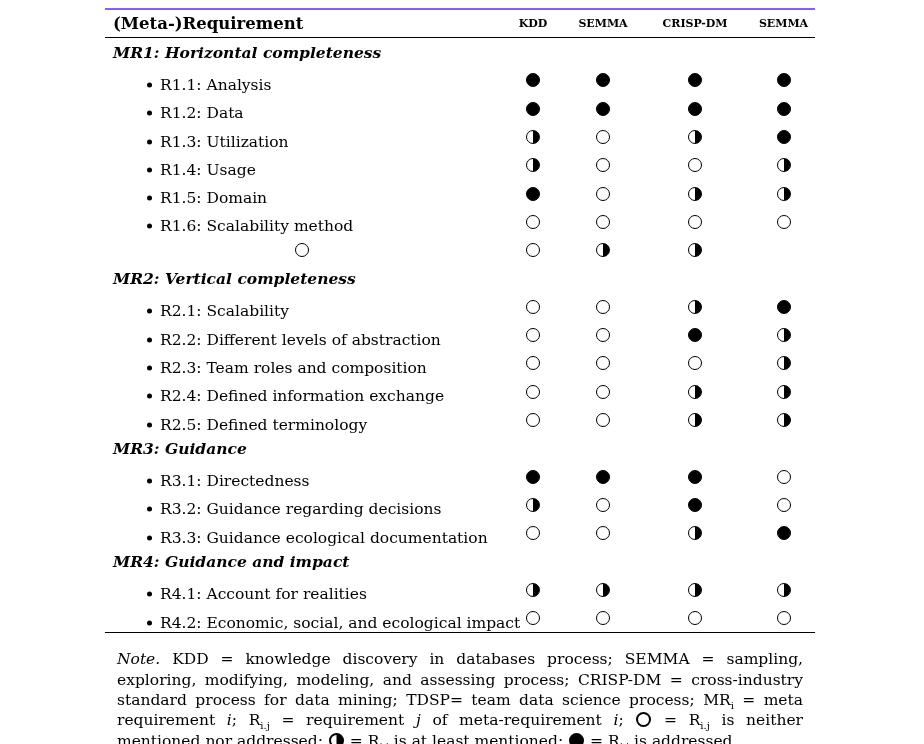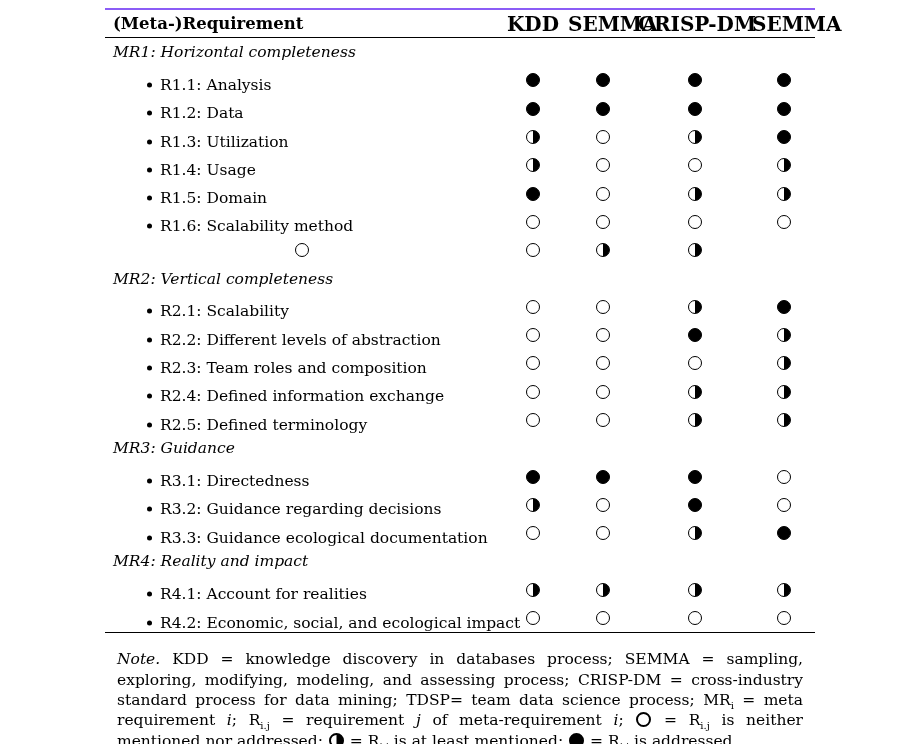--- a/index.html
+++ b/index.html
@@ -10,26 +10,27 @@
   }
   .table{
     position:absolute;left:105px;top:8px;width:710px;
     border-top:2px solid #8b5cf6;
   }
   .thead{
     display:grid;grid-template-columns:393px 70px 70px 114px 63px;
     align-items:center;height:27px;
     border-bottom:1.5px solid #000;
   }
-  .th{font-weight:bold;font-size:20px;text-align:center;white-space:nowrap;}
+  .th{font-weight:bold;font-size:11px;text-align:center;white-space:nowrap;}
   .th.name{font-size:16.5px;text-align:left;padding-left:8px;}
   .section-row{
     height:28.3px;display:flex;align-items:center;
     font-style:italic;font-size:15.5px;padding-left:8px;
     box-sizing:border-box;
+    font-weight:bold;
   }
   .data-row{
     display:grid;grid-template-columns:393px 70px 70px 114px 63px;
     align-items:center;height:28.3px;
   }
   .row-label{
     position:relative;padding-left:55px;font-size:15.5px;white-space:nowrap;margin-top:9px;
   }
   .bullet{
     position:absolute;left:42px;top:50%;transform:translateY(-50%);
@@ -286,21 +287,21 @@
         <div class="cell">
           <span class="circle empty"></span>
         </div>
         <div class="cell">
           <span class="circle half"></span>
         </div>
         <div class="cell">
           <span class="circle full"></span>
         </div>
       </div>
-      <div class="section-row">MR4: Reality and impact</div>
+      <div class="section-row">MR4: Guidance and impact</div>
       <div class="data-row">
         <div class="row-label"><span class="bullet"></span><span>R4.1: Account for realities</span></div>
         <div class="cell">
           <span class="circle half"></span>
         </div>
         <div class="cell">
           <span class="circle half"></span>
         </div>
         <div class="cell">
           <span class="circle half"></span>

